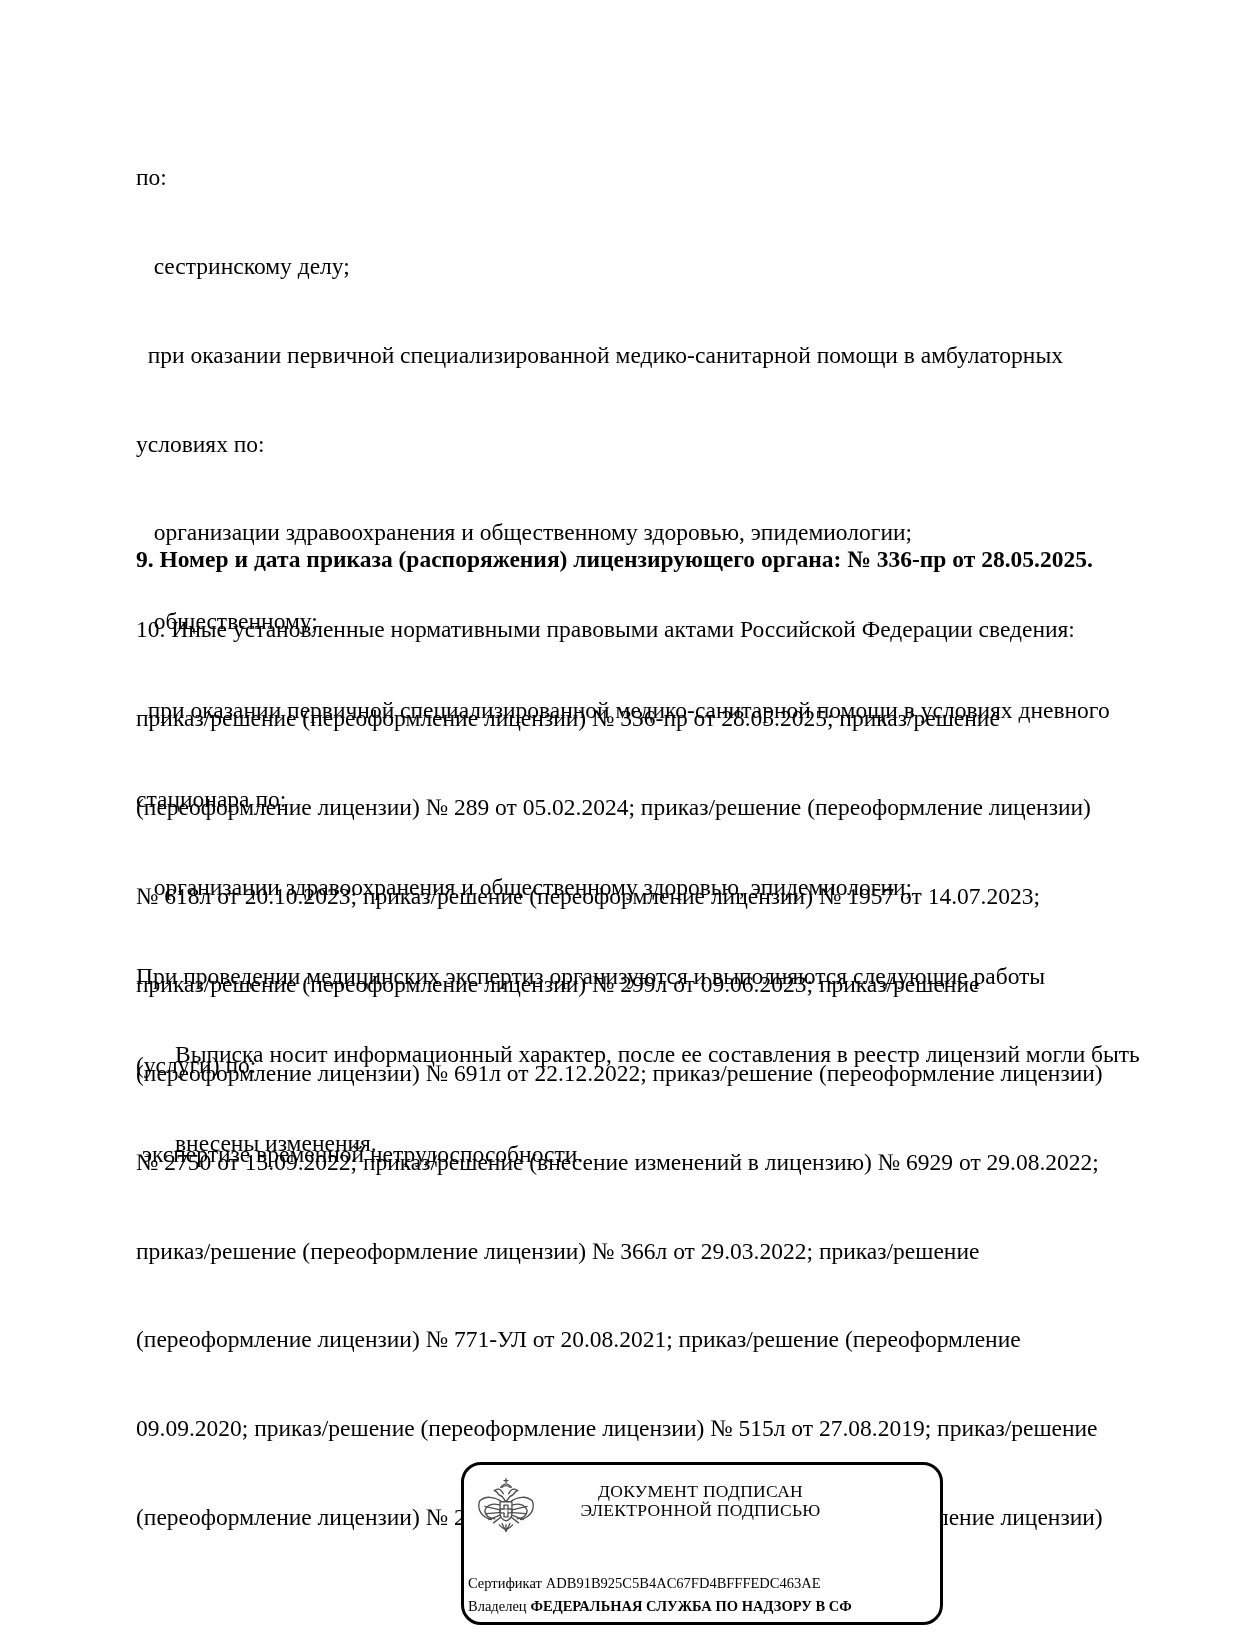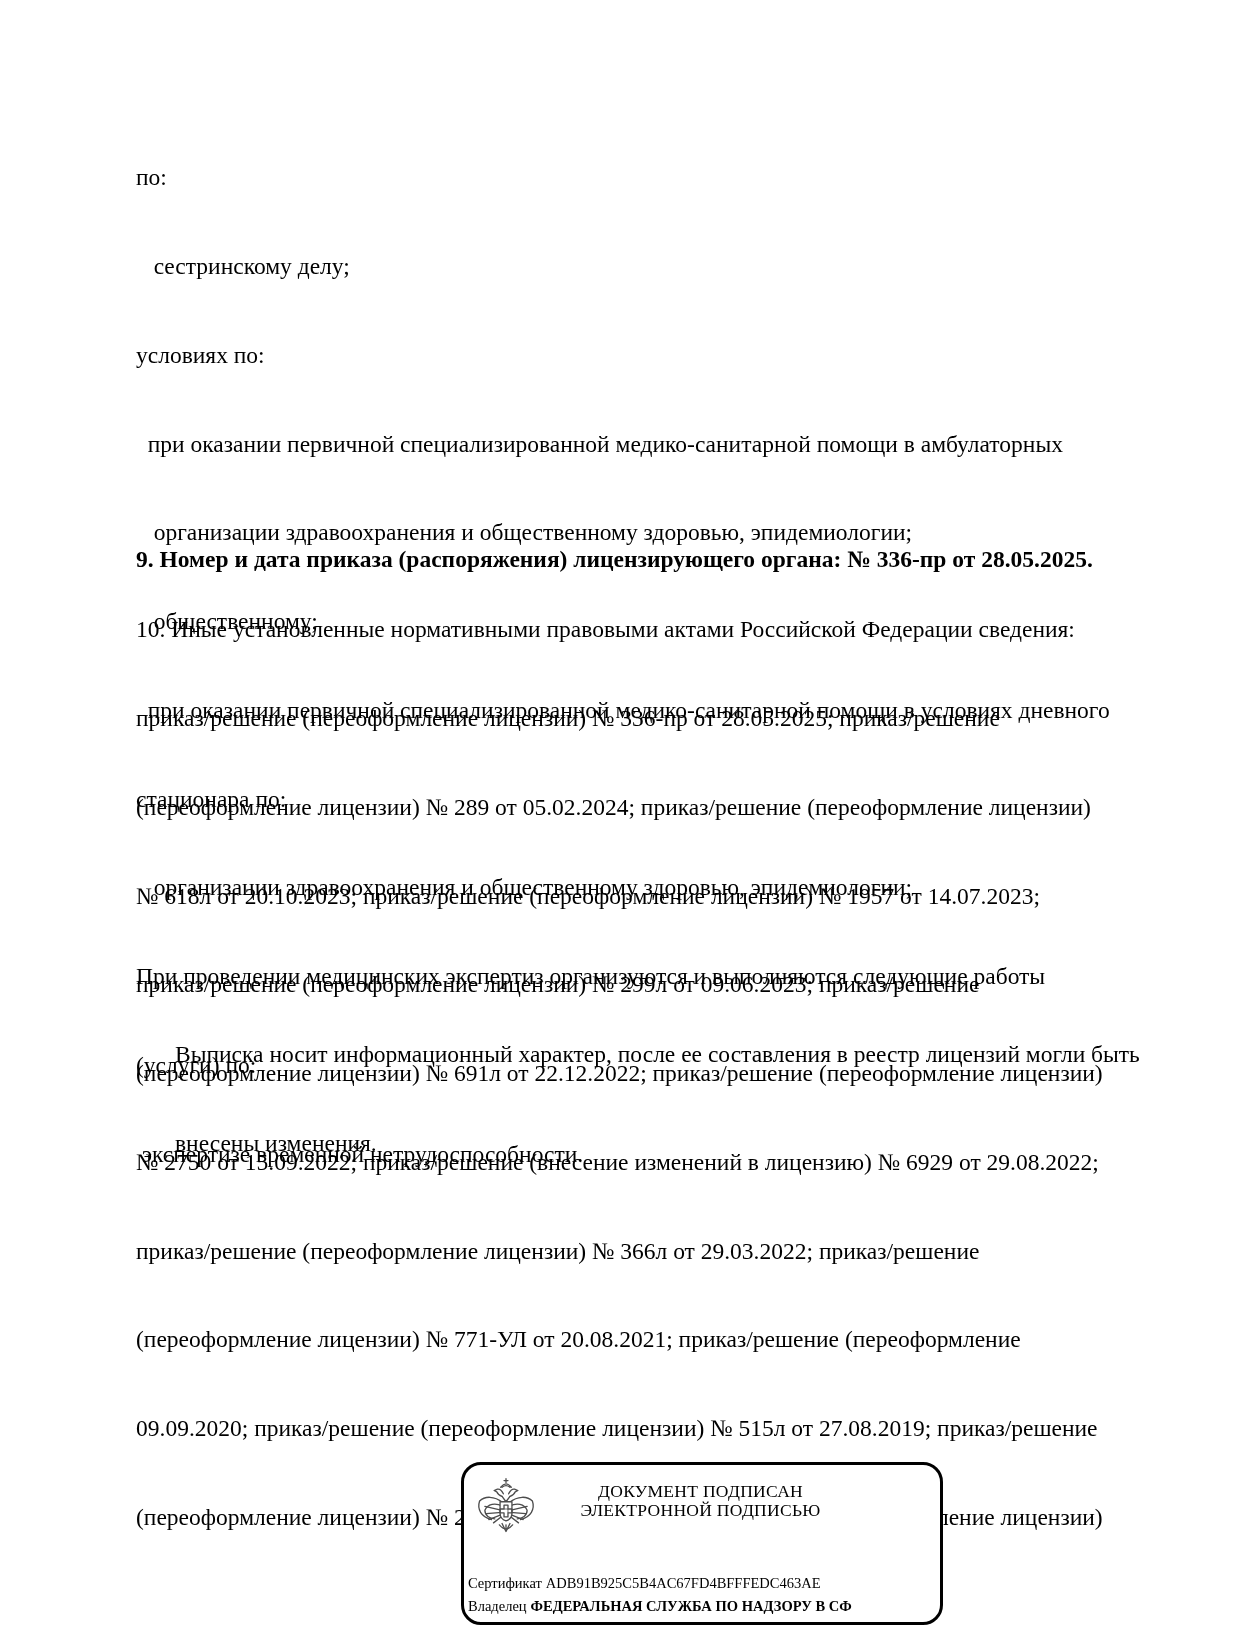--- a/index.html
+++ b/index.html
@@ -56,22 +56,22 @@
   }
   .stamp-info .lbl { margin-right: 4px; }
   .stamp-info .owner-value { font-weight: bold; font-family: Liberation Serif, serif; }
 </style>
 </head>
 <body>
 
 <div class="text-block" id="sec8-block">
   <div>по:</div>
   <div>   сестринскому делу;</div>
+  <div>  при оказании первичной специализированной медико-санитарной помощи в амбулаторных</div>
   <div>условиях по:</div>
-  <div>  при оказании первичной специализированной медико-санитарной помощи в амбулаторных</div>
   <div>   организации здравоохранения и общественному здоровью, эпидемиологии;</div>
   <div>   общественному;</div>
   <div>  при оказании первичной специализированной медико-санитарной помощи в условиях дневного</div>
   <div>стационара по:</div>
   <div>   организации здравоохранения и общественному здоровью, эпидемиологии;</div>
   <div>При проведении медицинских экспертиз организуются и выполняются следующие работы</div>
   <div>(услуги) по:</div>
   <div> экспертизе временной нетрудоспособности.</div>
 </div>
 

